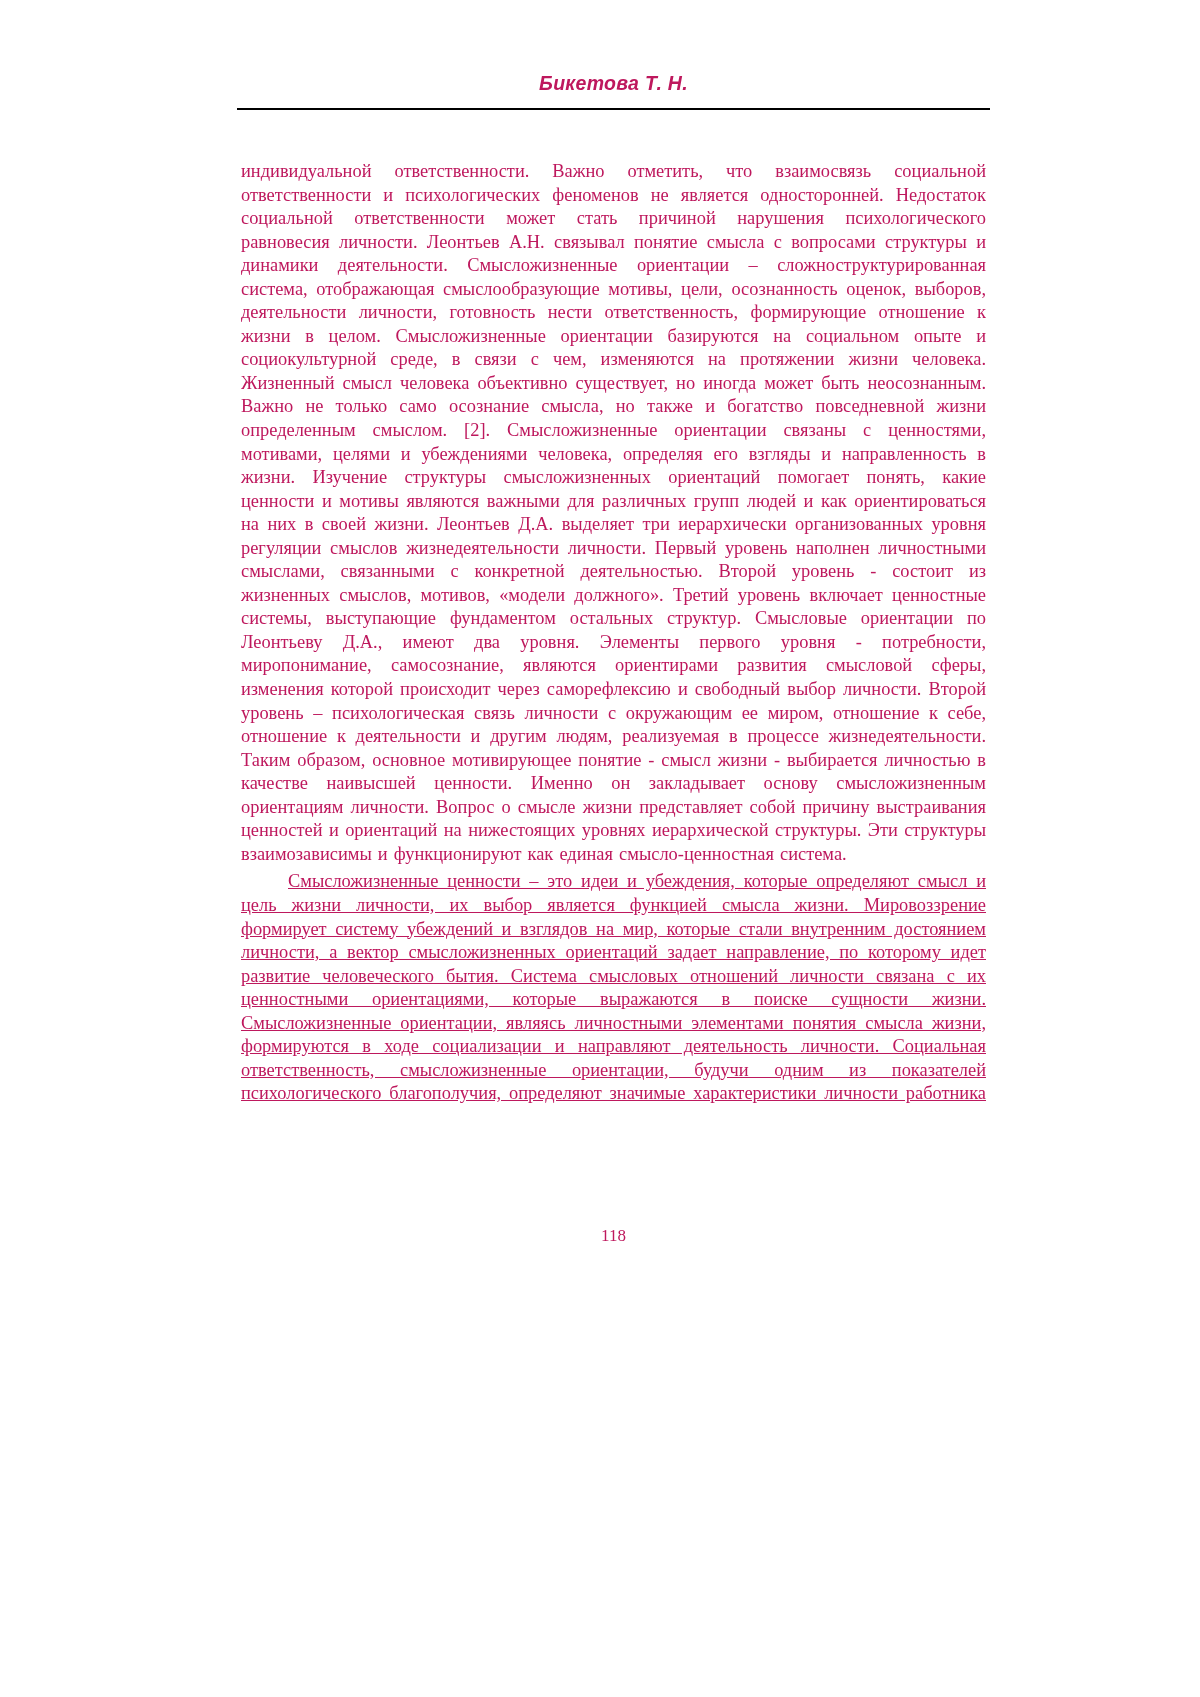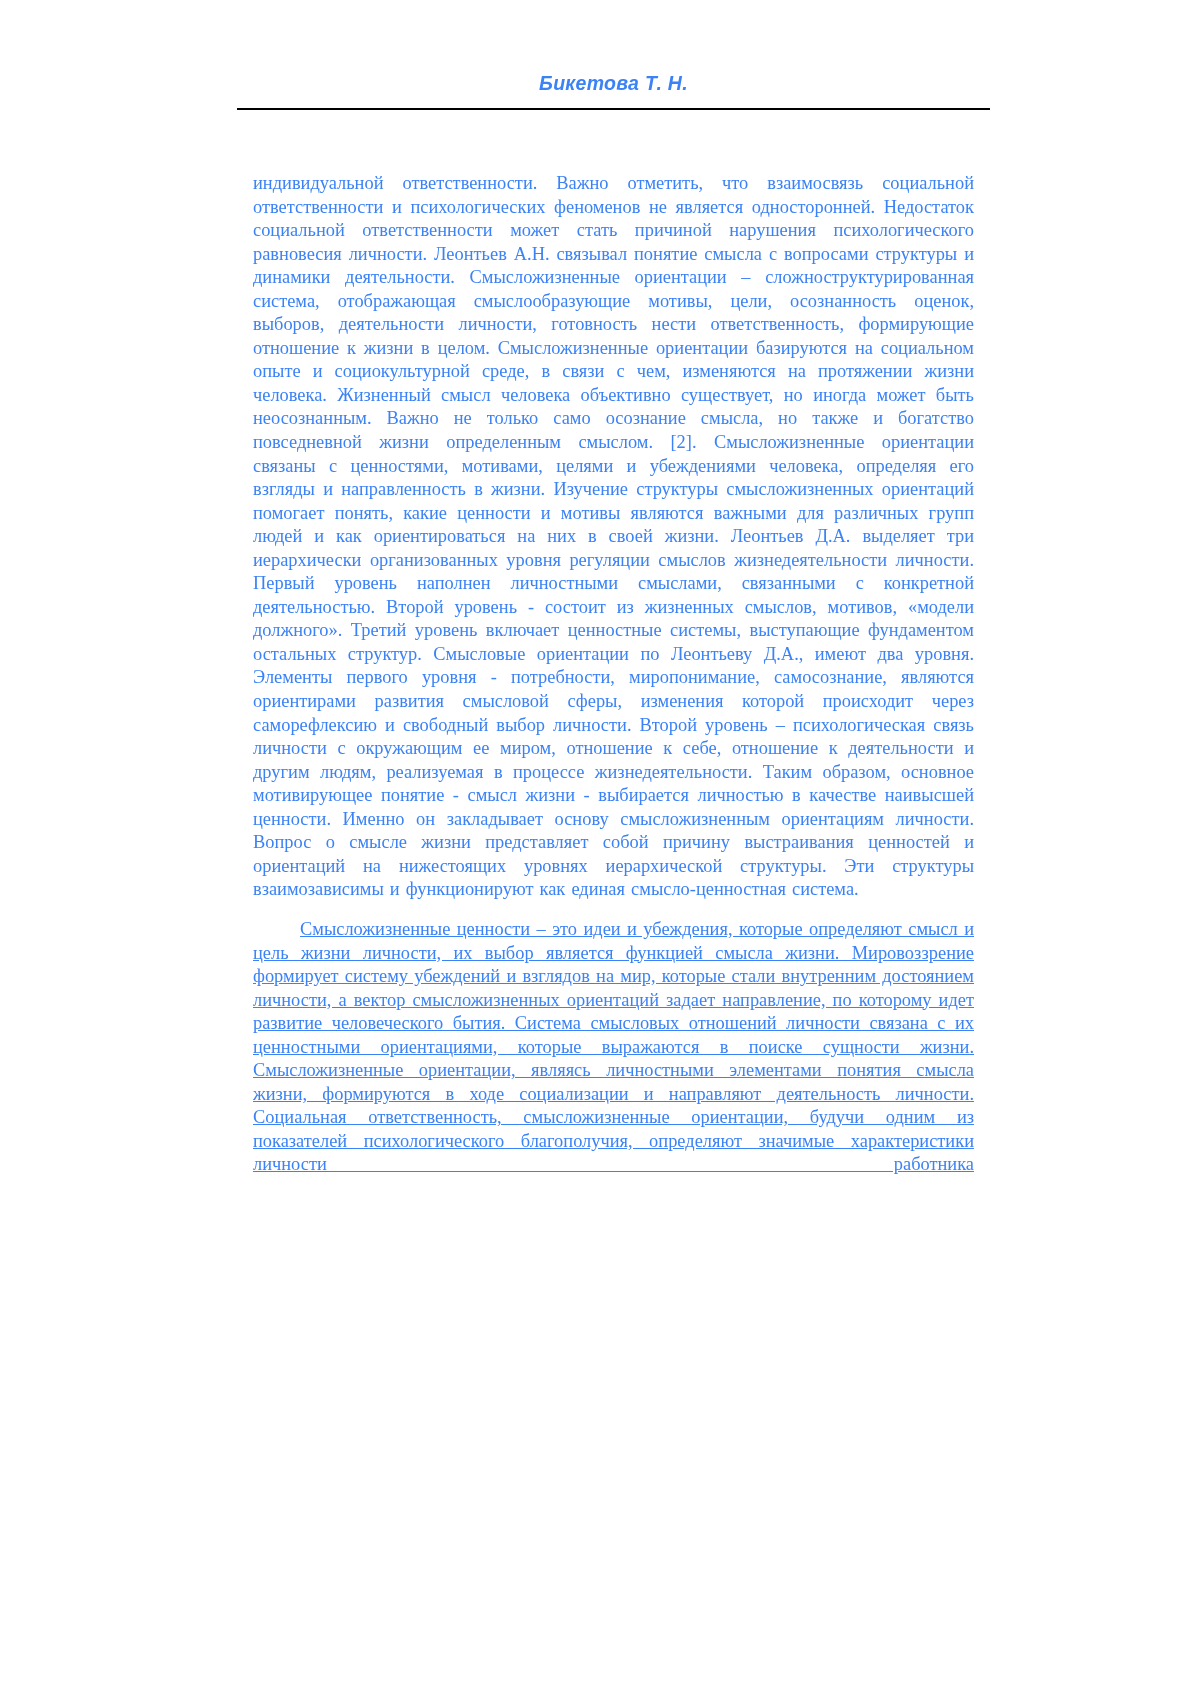--- a/index.html
+++ b/index.html
@@ -6,21 +6,21 @@
   html, body {
     margin: 0;
     padding: 0;
     background: #ffffff;
   }
   .page {
     position: relative;
     width: 1200px;
     height: 1697px;
     background: #ffffff;
-    color: #3b82f6;
+    color: #be185d;
     overflow: hidden;
   }
   .running-header-author {
     position: absolute;
     left: 237px;
     top: 72px;
     width: 753px;
     text-align: center;
     font-family: "Liberation Sans", sans-serif;
     font-weight: 700;
@@ -41,21 +41,21 @@
     left: 237px;
     top: 156px;
     width: 753px;
     font-family: "Liberation Serif", serif;
     font-size: 18.4px;
     line-height: 23.55px;
     text-align: justify;
     word-spacing: 1.5px;
   }
   .para {
-    margin: 16px;
+    margin: 4px;
     padding: 0;
   }
   .para.indent {
     text-indent: 47px;
     text-decoration: underline;
   }
   .para.justify-last {
     text-align-last: justify;
   }
   .page-number {
@@ -75,14 +75,15 @@
 
   <div class="running-header-author">Бикетова Т. Н.</div>
 
   <div class="header-rule"></div>
 
   <div class="article-body">
     <p class="para">индивидуальной ответственности. Важно отметить, что взаимосвязь социальной ответственности и психологических феноменов не является односторонней. Недостаток социальной ответственности может стать причиной нарушения психологического равновесия личности. Леонтьев А.Н. связывал понятие смысла с вопросами структуры и динамики деятельности. Смысложизненные ориентации – сложноструктурированная система, отображающая смыслообразующие мотивы, цели, осознанность оценок, выборов, деятельности личности, готовность нести ответственность, формирующие отношение к жизни в целом. Смысложизненные ориентации базируются на социальном опыте и социокультурной среде, в связи с чем, изменяются на протяжении жизни человека. Жизненный смысл человека объективно существует, но иногда может быть неосознанным. Важно не только само осознание смысла, но также и богатство повседневной жизни определенным смыслом. [2]. Смысложизненные ориентации связаны с ценностями, мотивами, целями и убеждениями человека, определяя его взгляды и направленность в жизни. Изучение структуры смысложизненных ориентаций помогает понять, какие ценности и мотивы являются важными для различных групп людей и как ориентироваться на них в своей жизни. Леонтьев Д.А. выделяет три иерархически организованных уровня регуляции смыслов жизнедеятельности личности. Первый уровень наполнен личностными смыслами, связанными с конкретной деятельностью. Второй уровень - состоит из жизненных смыслов, мотивов, «модели должного». Третий уровень включает ценностные системы, выступающие фундаментом остальных структур. Смысловые ориентации по Леонтьеву Д.А., имеют два уровня. Элементы первого уровня - потребности, миропонимание, самосознание, являются ориентирами развития смысловой сферы, изменения которой происходит через саморефлексию и свободный выбор личности. Второй уровень – психологическая связь личности с окружающим ее миром, отношение к себе, отношение к деятельности и другим людям, реализуемая в процессе жизнедеятельности. Таким образом, основное мотивирующее понятие - смысл жизни - выбирается личностью в качестве наивысшей ценности. Именно он закладывает основу смысложизненным ориентациям личности. Вопрос о смысле жизни представляет собой причину выстраивания ценностей и ориентаций на нижестоящих уровнях иерархической структуры. Эти структуры взаимозависимы и функционируют как единая смысло-ценностная система.</p>
     <p class="para indent justify-last">Смысложизненные ценности – это идеи и убеждения, которые определяют смысл и цель жизни личности, их выбор является функцией смысла жизни. Мировоззрение формирует систему убеждений и взглядов на мир, которые стали внутренним достоянием личности, а вектор смысложизненных ориентаций задает направление, по которому идет развитие человеческого бытия. Система смысловых отношений личности связана с их ценностными ориентациями, которые выражаются в поиске сущности жизни. Смысложизненные ориентации, являясь личностными элементами понятия смысла жизни, формируются в ходе социализации и направляют деятельность личности. Социальная ответственность, смысложизненные ориентации, будучи одним из показателей психологического благополучия, определяют значимые характеристики личности работника</p>
   </div>
 
+  <div class="page-number">118</div>
 
 </div>
 
 </body></html>

